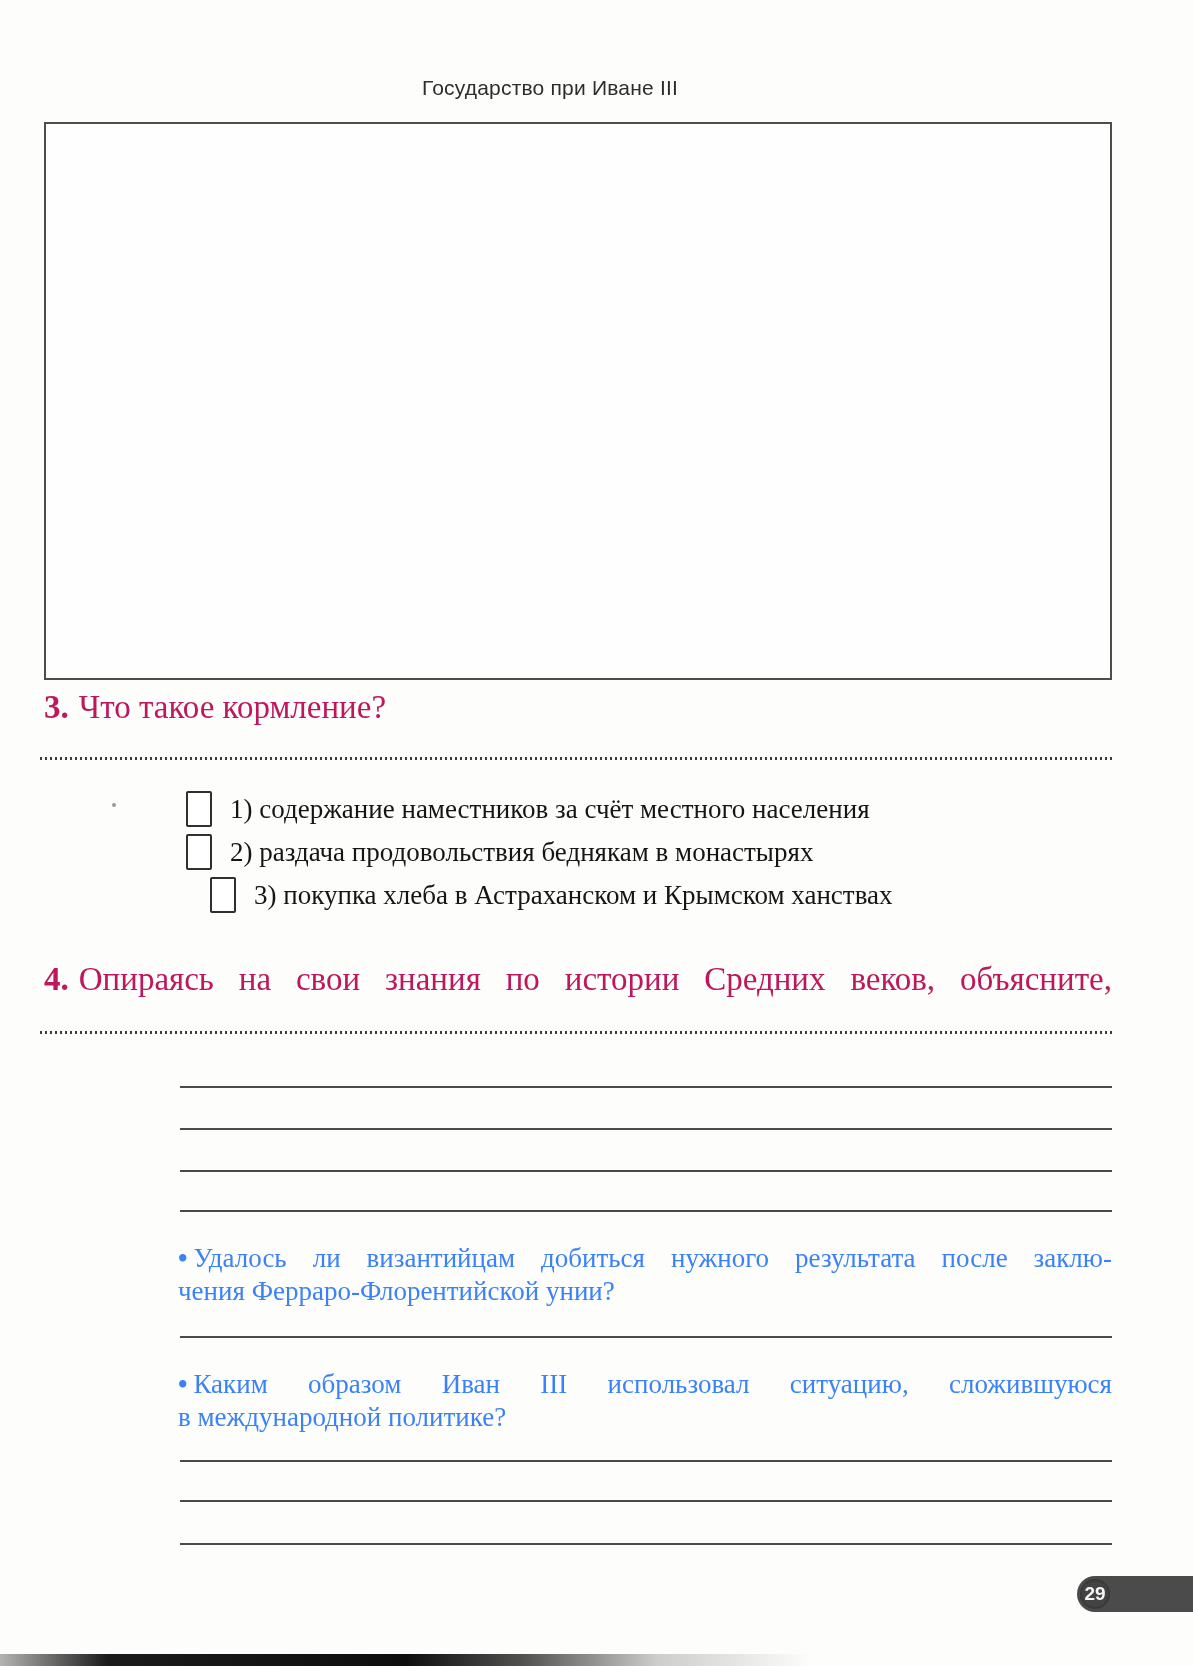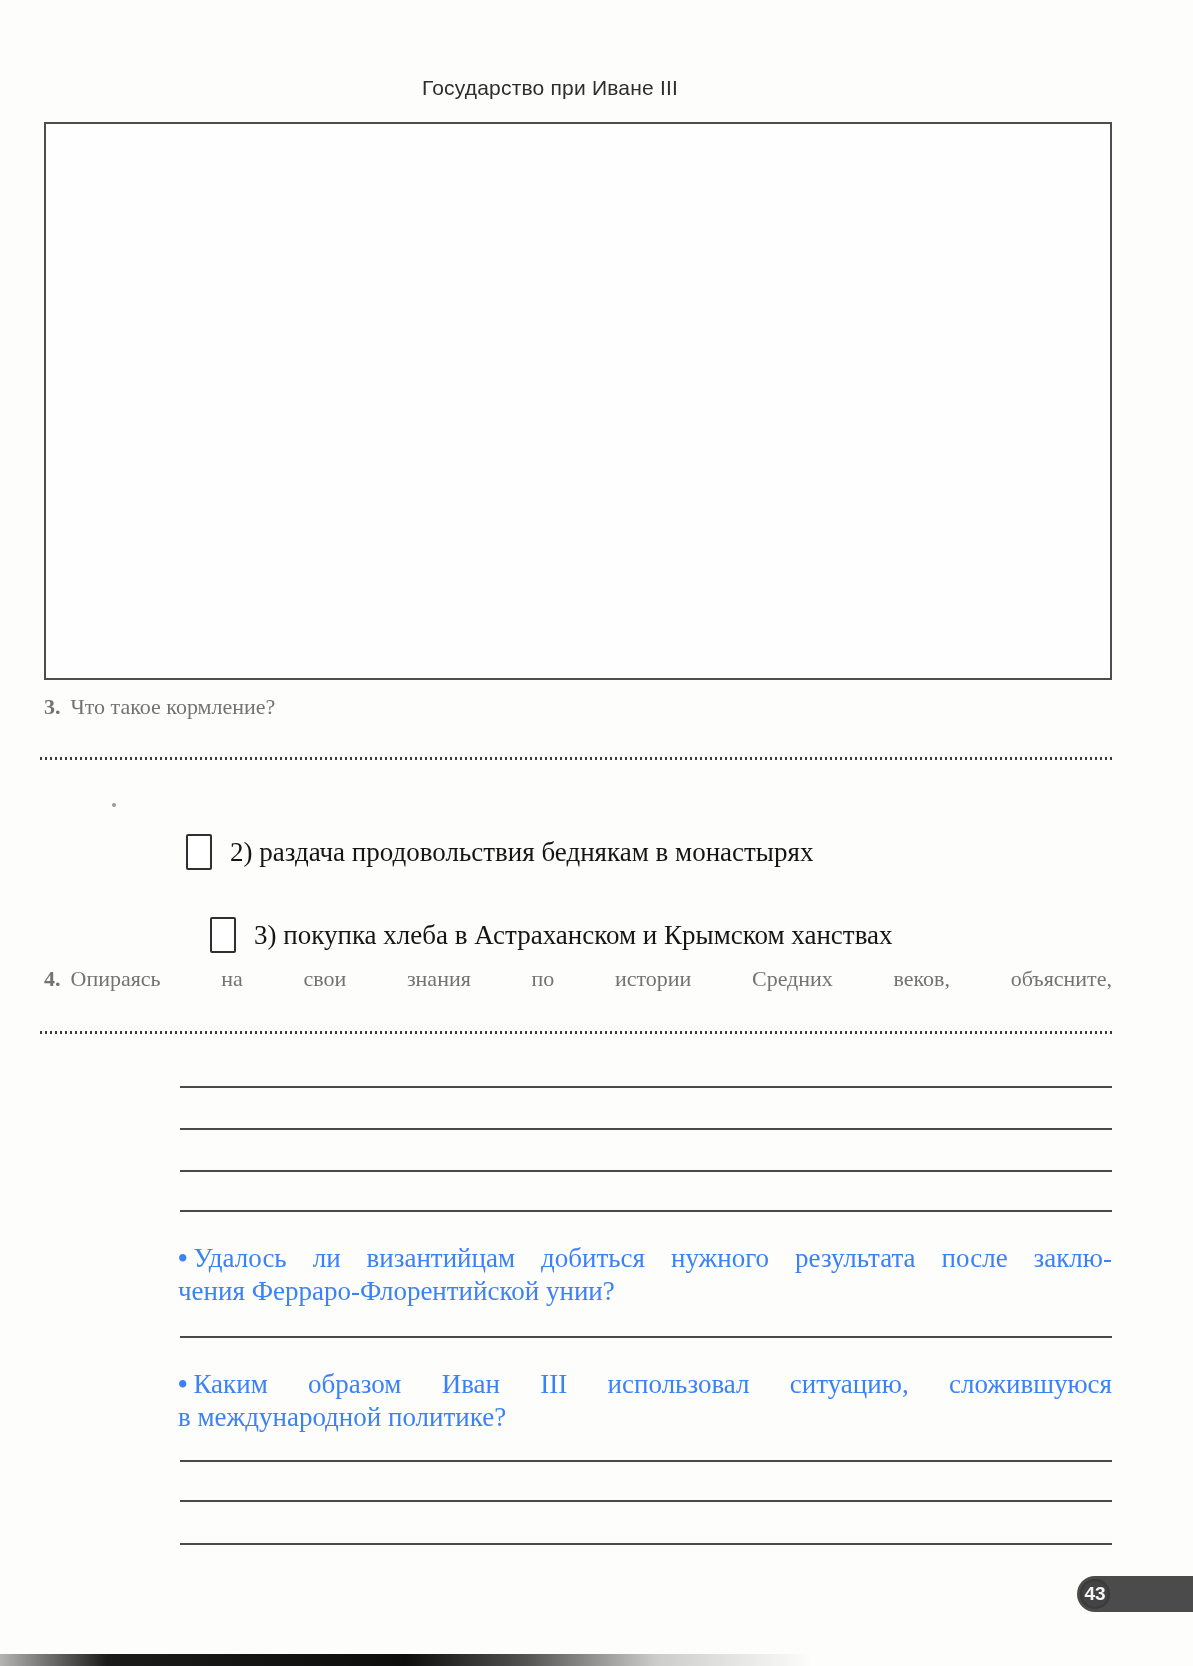--- a/index.html
+++ b/index.html
@@ -19,36 +19,36 @@
     letter-spacing:0.2px;
   }
   .big-box{
     position:absolute;left:44px;top:122px;width:1068px;height:558px;
     border:2px solid #4d4d4d;
     box-sizing:border-box;
     background:#fefefe;
   }
   .qline{
     position:absolute;left:44px;width:1068px;
-    font-size:22px;line-height:34px;color:#737373;
+    font-size:33px;line-height:34px;color:#be185d;
   }
   .qnum{font-weight:bold;margin-right:10px;}
   .q3{top:690px;}
   .q4a{top:962px;text-align:justify;text-align-last:justify;}
   .q4b{top:997px;}
   .dotted{
     position:absolute;left:40px;width:1072px;height:3px;
     background-image:repeating-linear-gradient(90deg,#3b3b3b 0 2px,transparent 2px 5px);
   }
   .d1{top:757px;}
   .d2{top:1031px;}
   .opt-row{
     position:absolute;left:186px;display:flex;align-items:center;
   }
-  .o1{top:791px;} .o2{top:834px;} .o3{top:917px;padding-left:24px;}
+  .o1{top:791px;} .o2{top:834px;} .o3{top:877px;padding-left:24px;}
   .checkbox{
     width:26px;height:36px;
     border:2px solid #2f2f2f;border-radius:2px;
     background:#fff;box-sizing:border-box;
     flex:0 0 auto;
   }
   .opt-label{
     margin-left:18px;
     font-size:27px;line-height:36px;color:#151515;
     white-space:nowrap;
@@ -107,20 +107,24 @@
   <div class="header">Государство при Иване III</div>
 
   <div class="big-box"></div>
 
   <div class="qline q3">
     <span class="qnum">3.</span><span>Что такое кормление?</span>
   </div>
 
   <div class="dotted d1"></div>
 
+  <div class="opt-row o1">
+    <div class="checkbox"></div>
+    <div class="opt-label">1) содержание наместников за счёт местного населения</div>
+  </div>
   <div class="opt-row o2">
     <div class="checkbox"></div>
     <div class="opt-label">2) раздача продовольствия беднякам в монастырях</div>
   </div>
   <div class="opt-row o3">
     <div class="checkbox"></div>
     <div class="opt-label">3) покупка хлеба в Астраханском и Крымском ханствах</div>
   </div>
 
   <div class="speck"></div>
@@ -147,19 +151,19 @@
     <div class="l1"><span class="bullet">•</span><span>Каким образом Иван III использовал ситуацию, сложившуюся</span></div>
     <div class="l2">в международной политике?</div>
   </div>
 
   <div class="answer-line w6"></div>
   <div class="answer-line w7"></div>
   <div class="answer-line w8"></div>
 
   <div class="page-badge">
     <div class="badge-circle">
-      <span class="badge-num">43</span>
+      <span class="badge-num">29</span>
     </div>
   </div>
 
   <div class="bottom-bar"></div>
 
 </div>
 
 </body></html>

